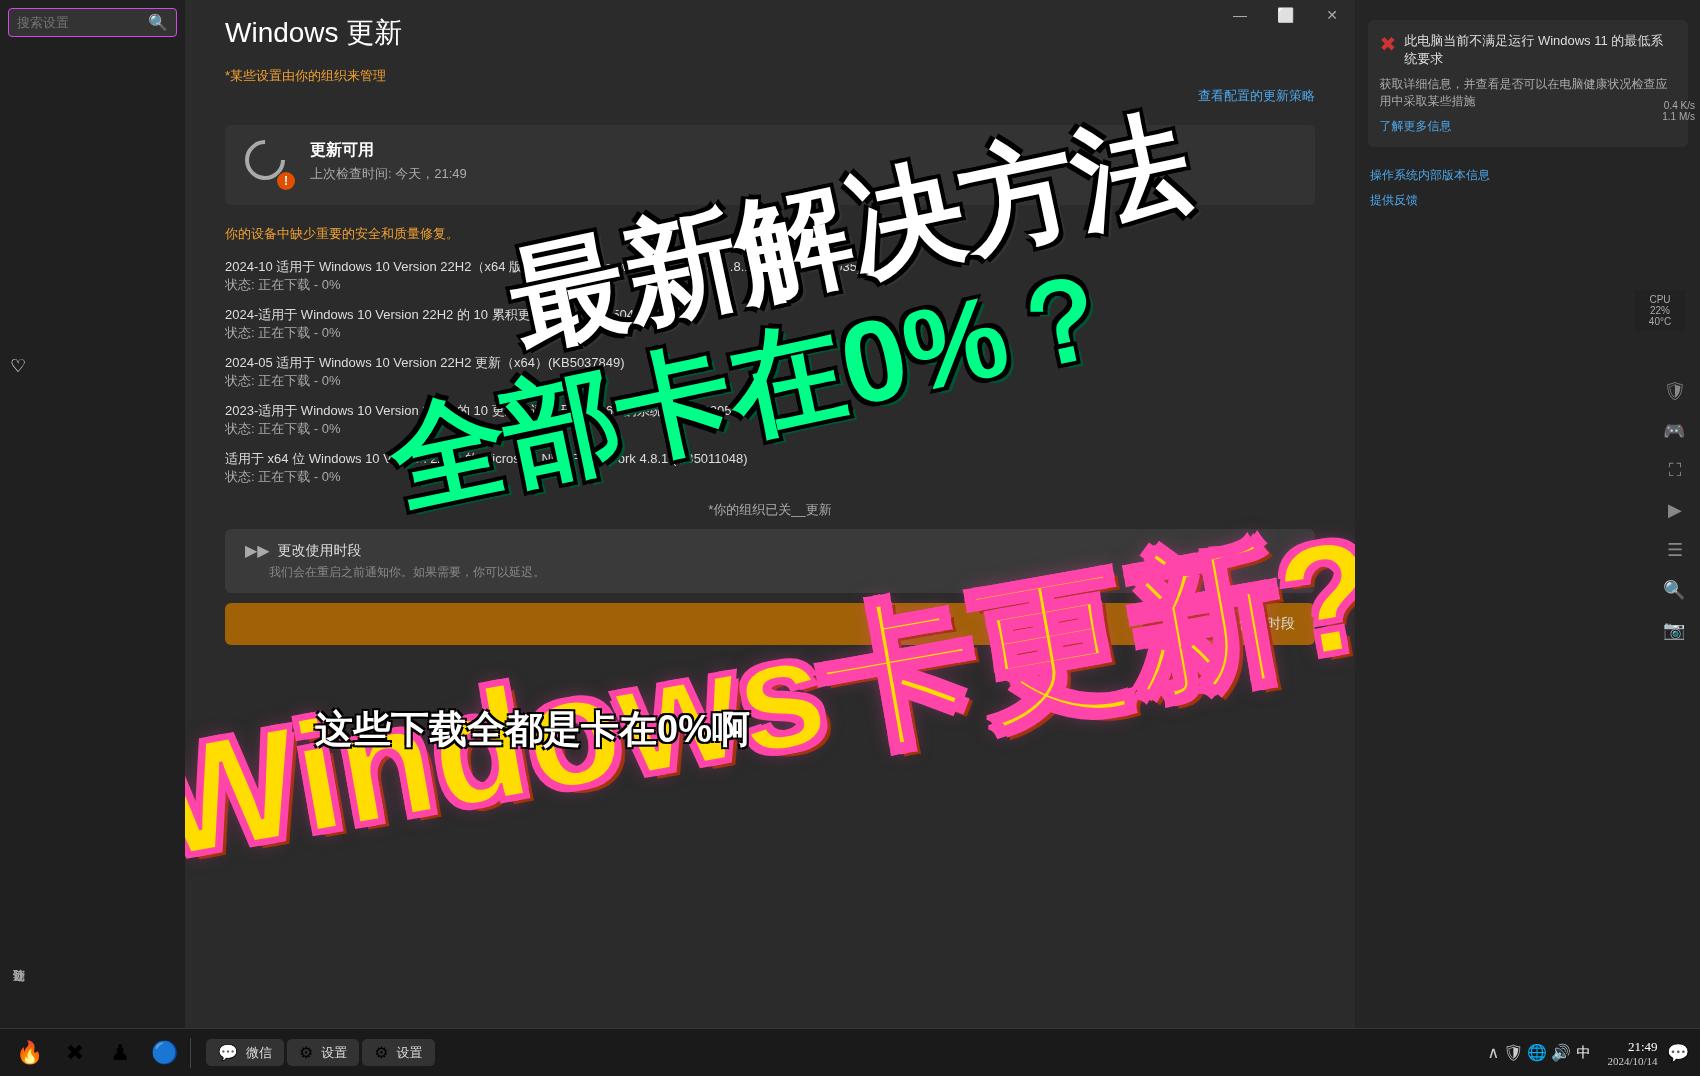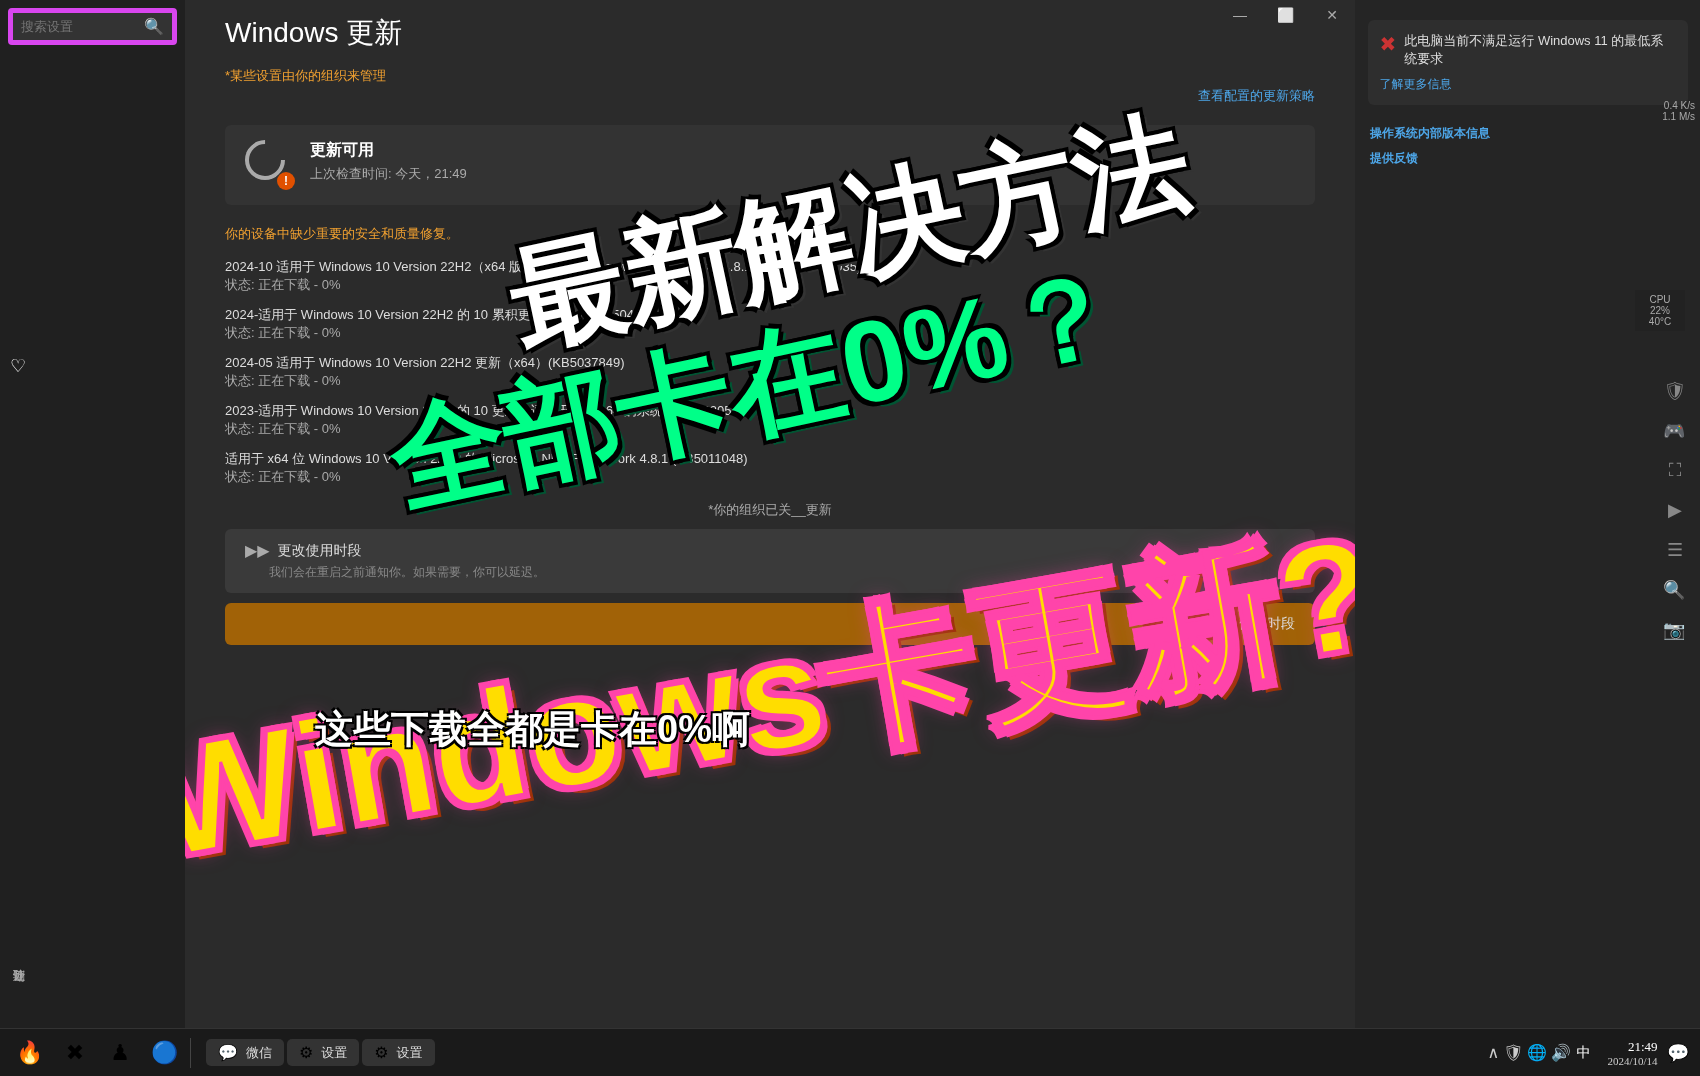--- a/index.html
+++ b/index.html
@@ -18,21 +18,21 @@
       left: 0; top: 0;
       width: 185px;
       height: 1040px;
       background: #202020;
       display: flex;
       flex-direction: column;
     }
     #sidebar .search-box {
       margin: 8px;
       background: #333;
-      border: 5px solid #d946ef;
+      border: 1px solid #d946ef;
       border-radius: 4px;
       display: flex;
       align-items: center;
       padding: 4px 8px;
       color: #aaa;
     }
     #sidebar .search-box input {
       background: transparent;
       border: none;
       outline: none;
@@ -265,21 +265,20 @@
       font-size: 10px;
       text-align: center;
       padding: 4px 6px;
       width: 50px;
     }
 
     
     .right-links {
       padding: 10px 15px;
       width: 100%;
-      font-weight: bold;
     }
     .right-link {
       color: #4da6e8;
       font-size: 12px;
       cursor: pointer;
       margin-bottom: 8px;
       display: block;
     }
 
     
@@ -562,20 +561,21 @@
     <div class="mo-title">更改使用时段</div>
   </div>
 </div>
 
 <div id="right-panel">
   <div class="win11-warning">
     <div class="w-header">
       <span class="w-icon">✖</span>
       <div class="w-title">此电脑当前不满足运行 Windows 11 的最低系统要求</div>
     </div>
+    <div class="w-desc">获取详细信息，并查看是否可以在电脑健康状况检查应用中采取某些措施</div>
     <div class="w-link">了解更多信息</div>
   </div>
 
   <div class="right-links">
     <span class="right-link">操作系统内部版本信息</span>
     <span class="right-link">提供反馈</span>
   </div>
 
   <div class="network-speed">
     <div>0.4 K/s</div>

